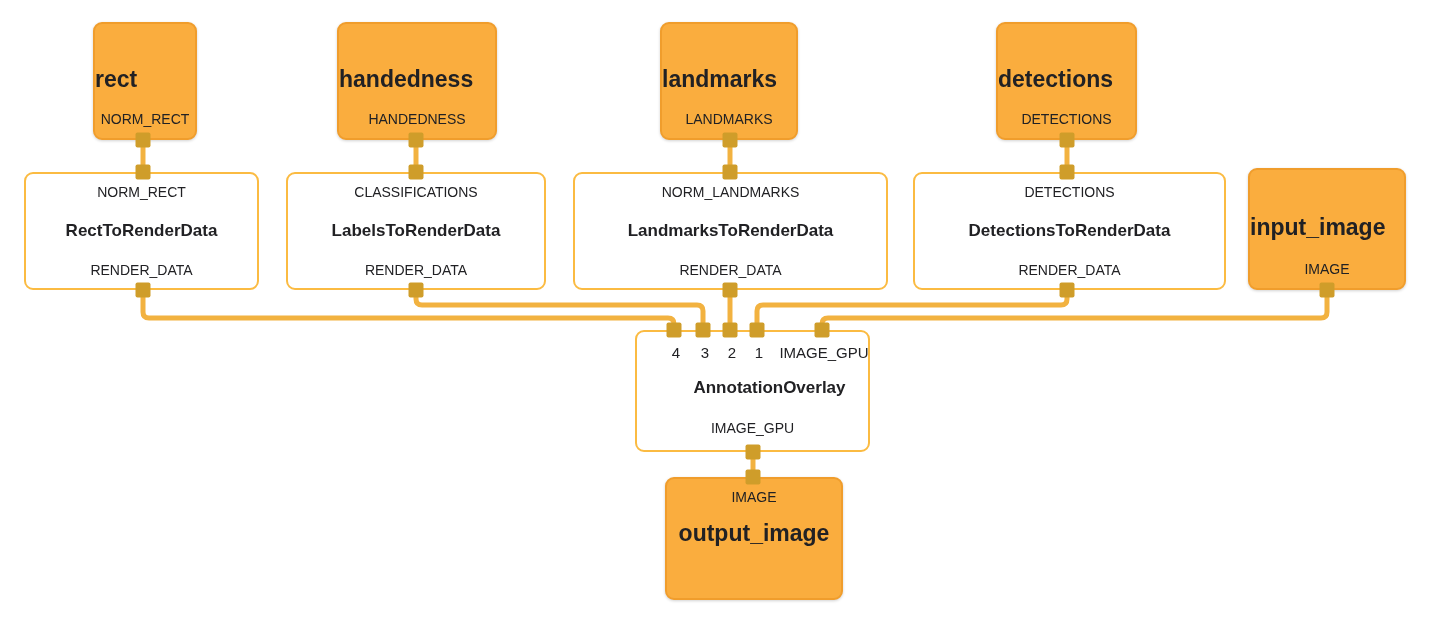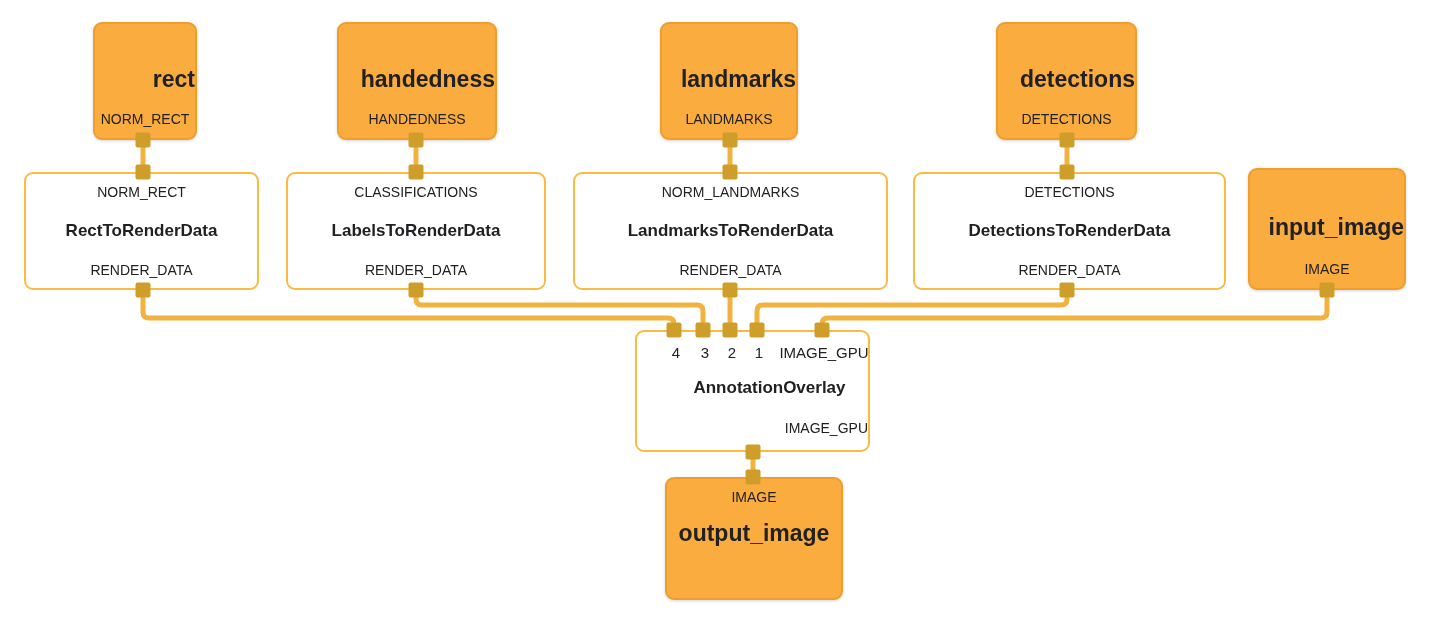--- a/index.html
+++ b/index.html
@@ -11,24 +11,24 @@
   .stream{
     background:#FAAD3E;border:2px solid #F09D2C;
     box-shadow:0 1px 3px rgba(0,0,0,0.18);
     display:flex;flex-direction:column;align-items:center;
   }
   .calc{
     background:#ffffff;border:2px solid #FBBB42;
     display:flex;flex-direction:column;align-items:center;justify-content:space-between;
     padding:9px 4px;
   }
-  .stream-title-wrap{flex:1;display:flex;align-items:center;justify-content:flex-end;padding-top:24px;width:100%;}
+  .stream-title-wrap{flex:1;display:flex;align-items:center;justify-content:flex-start;padding-top:24px;width:100%;}
   .stream-title{font-size:23px;font-weight:bold;white-space:nowrap;}
   .calc-title{font-size:17px;font-weight:bold;white-space:nowrap;}
-  .port-label{font-size:14px;line-height:18px;white-space:nowrap;text-align:right;}
+  .port-label{font-size:14px;line-height:18px;white-space:nowrap;text-align:center;}
   .stream .port-label{padding-bottom:10px;}
   .ao{padding:0;}
   .ao-port-label{position:absolute;top:12px;transform:translateX(-50%);font-size:15px;line-height:18px;}
   .ao-title{position:absolute;top:46px;left:0;width:100%;text-align:center;padding-left:17px;}
   .ao-out-label{position:absolute;bottom:13px;left:0;width:100%;}
   .out-img-label{padding-top:9px;}
   .out-img-title{margin-top:4px;}
   svg.wires{position:absolute;left:0;top:0;z-index:10;pointer-events:none;}
 </style>
 </head>

